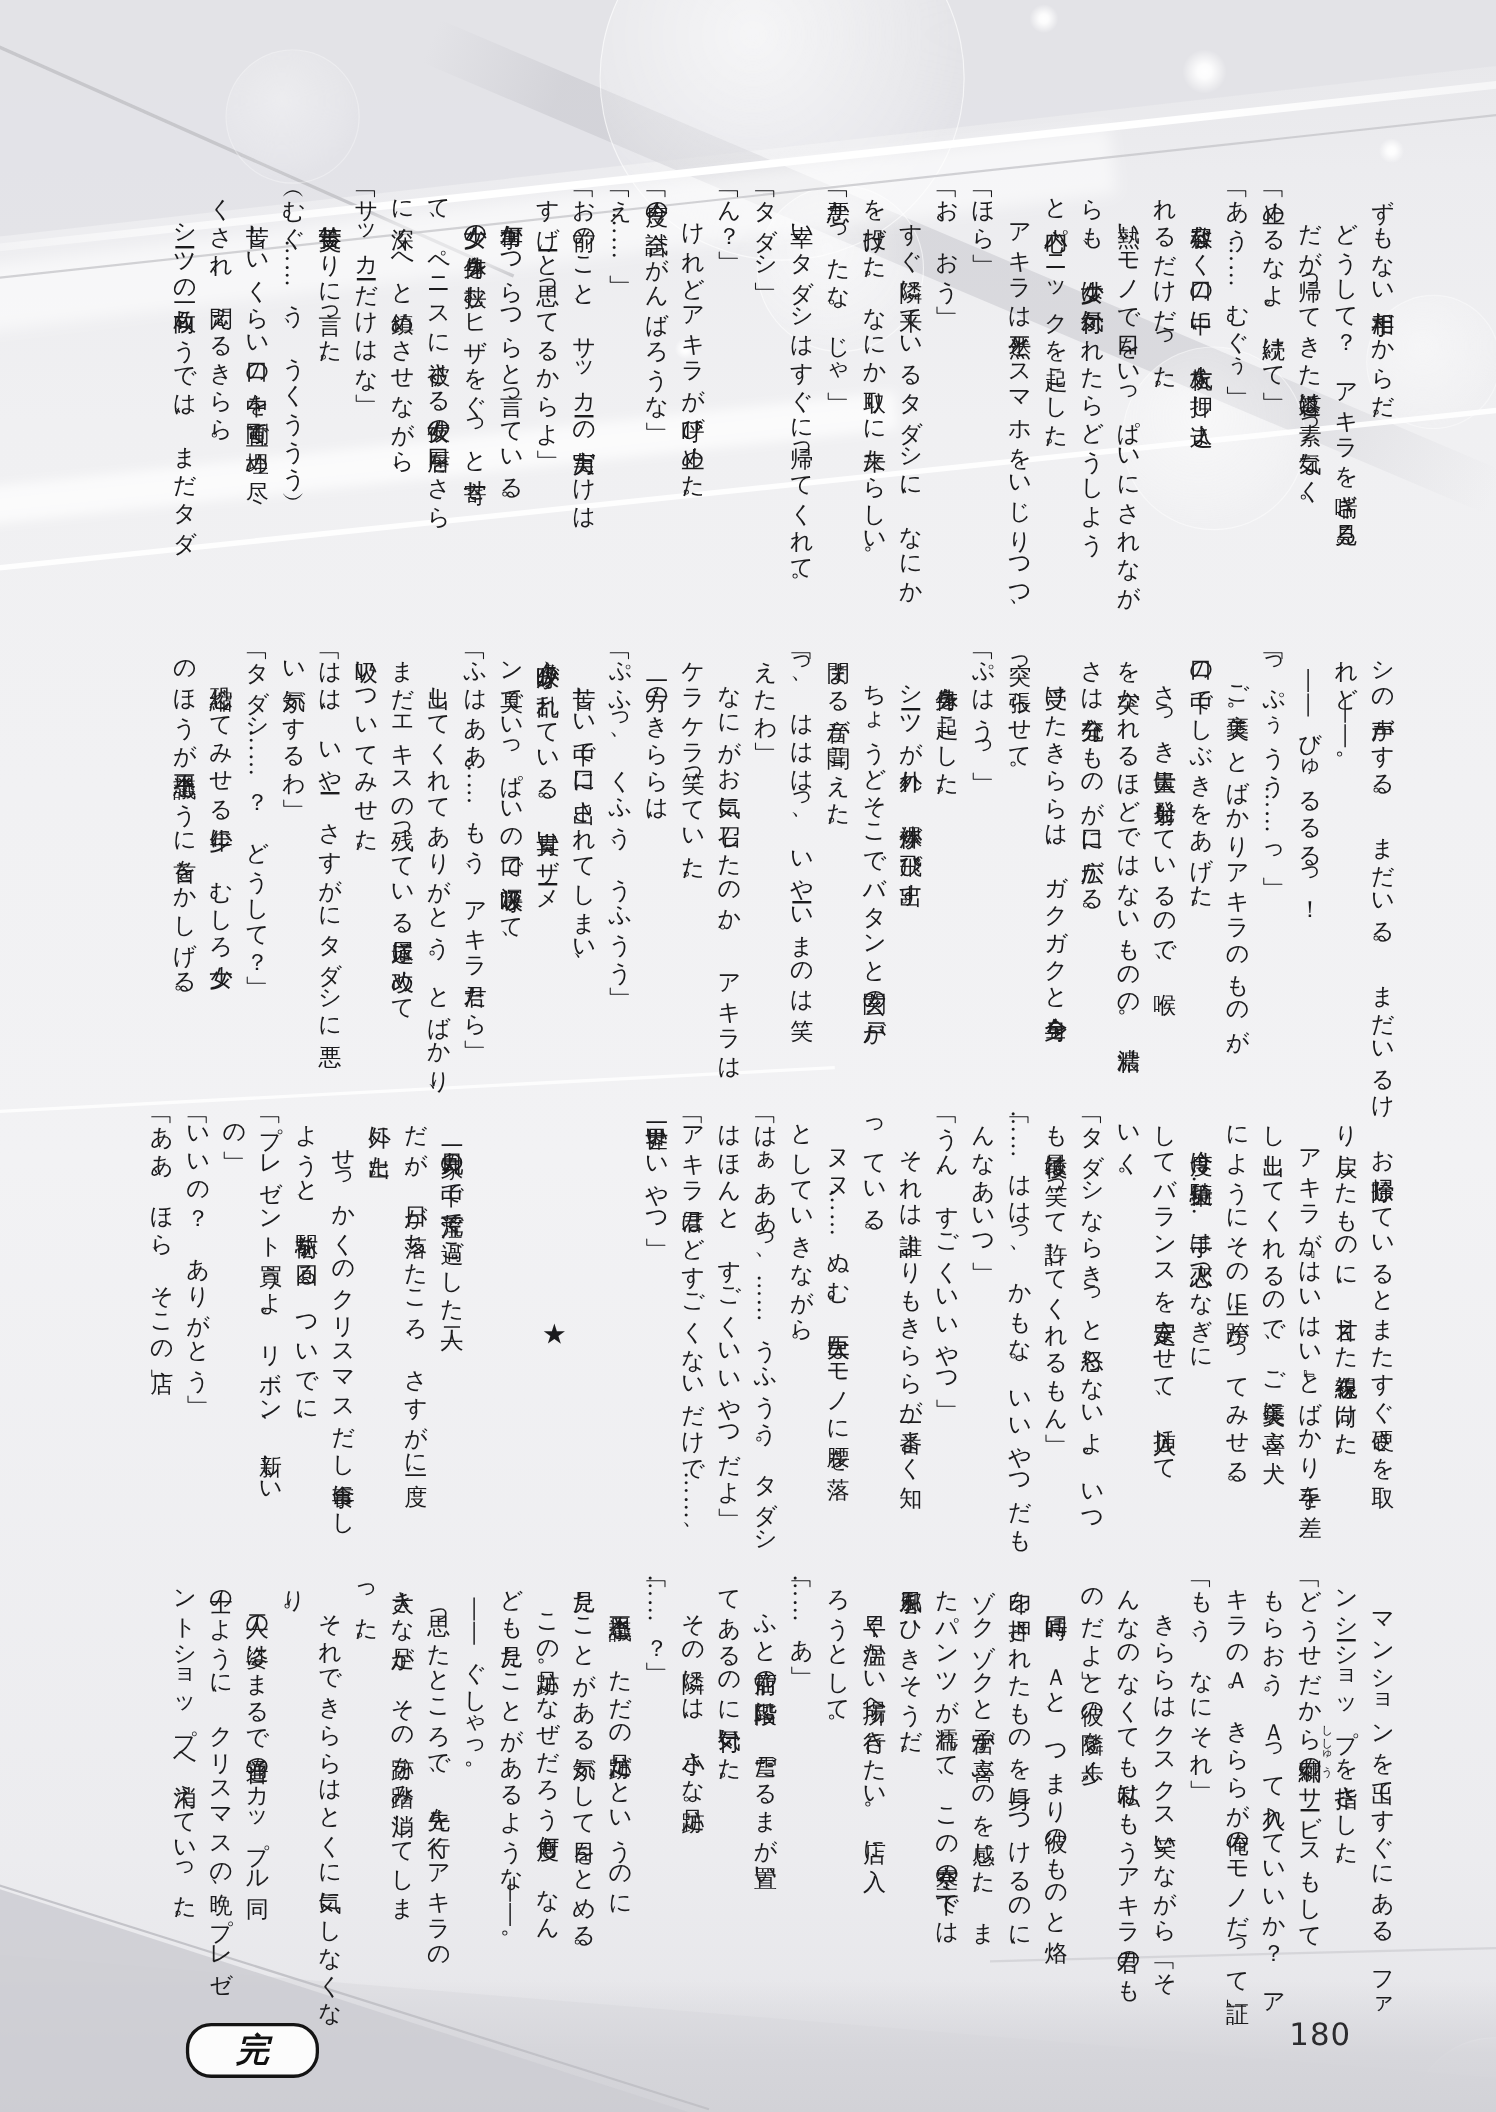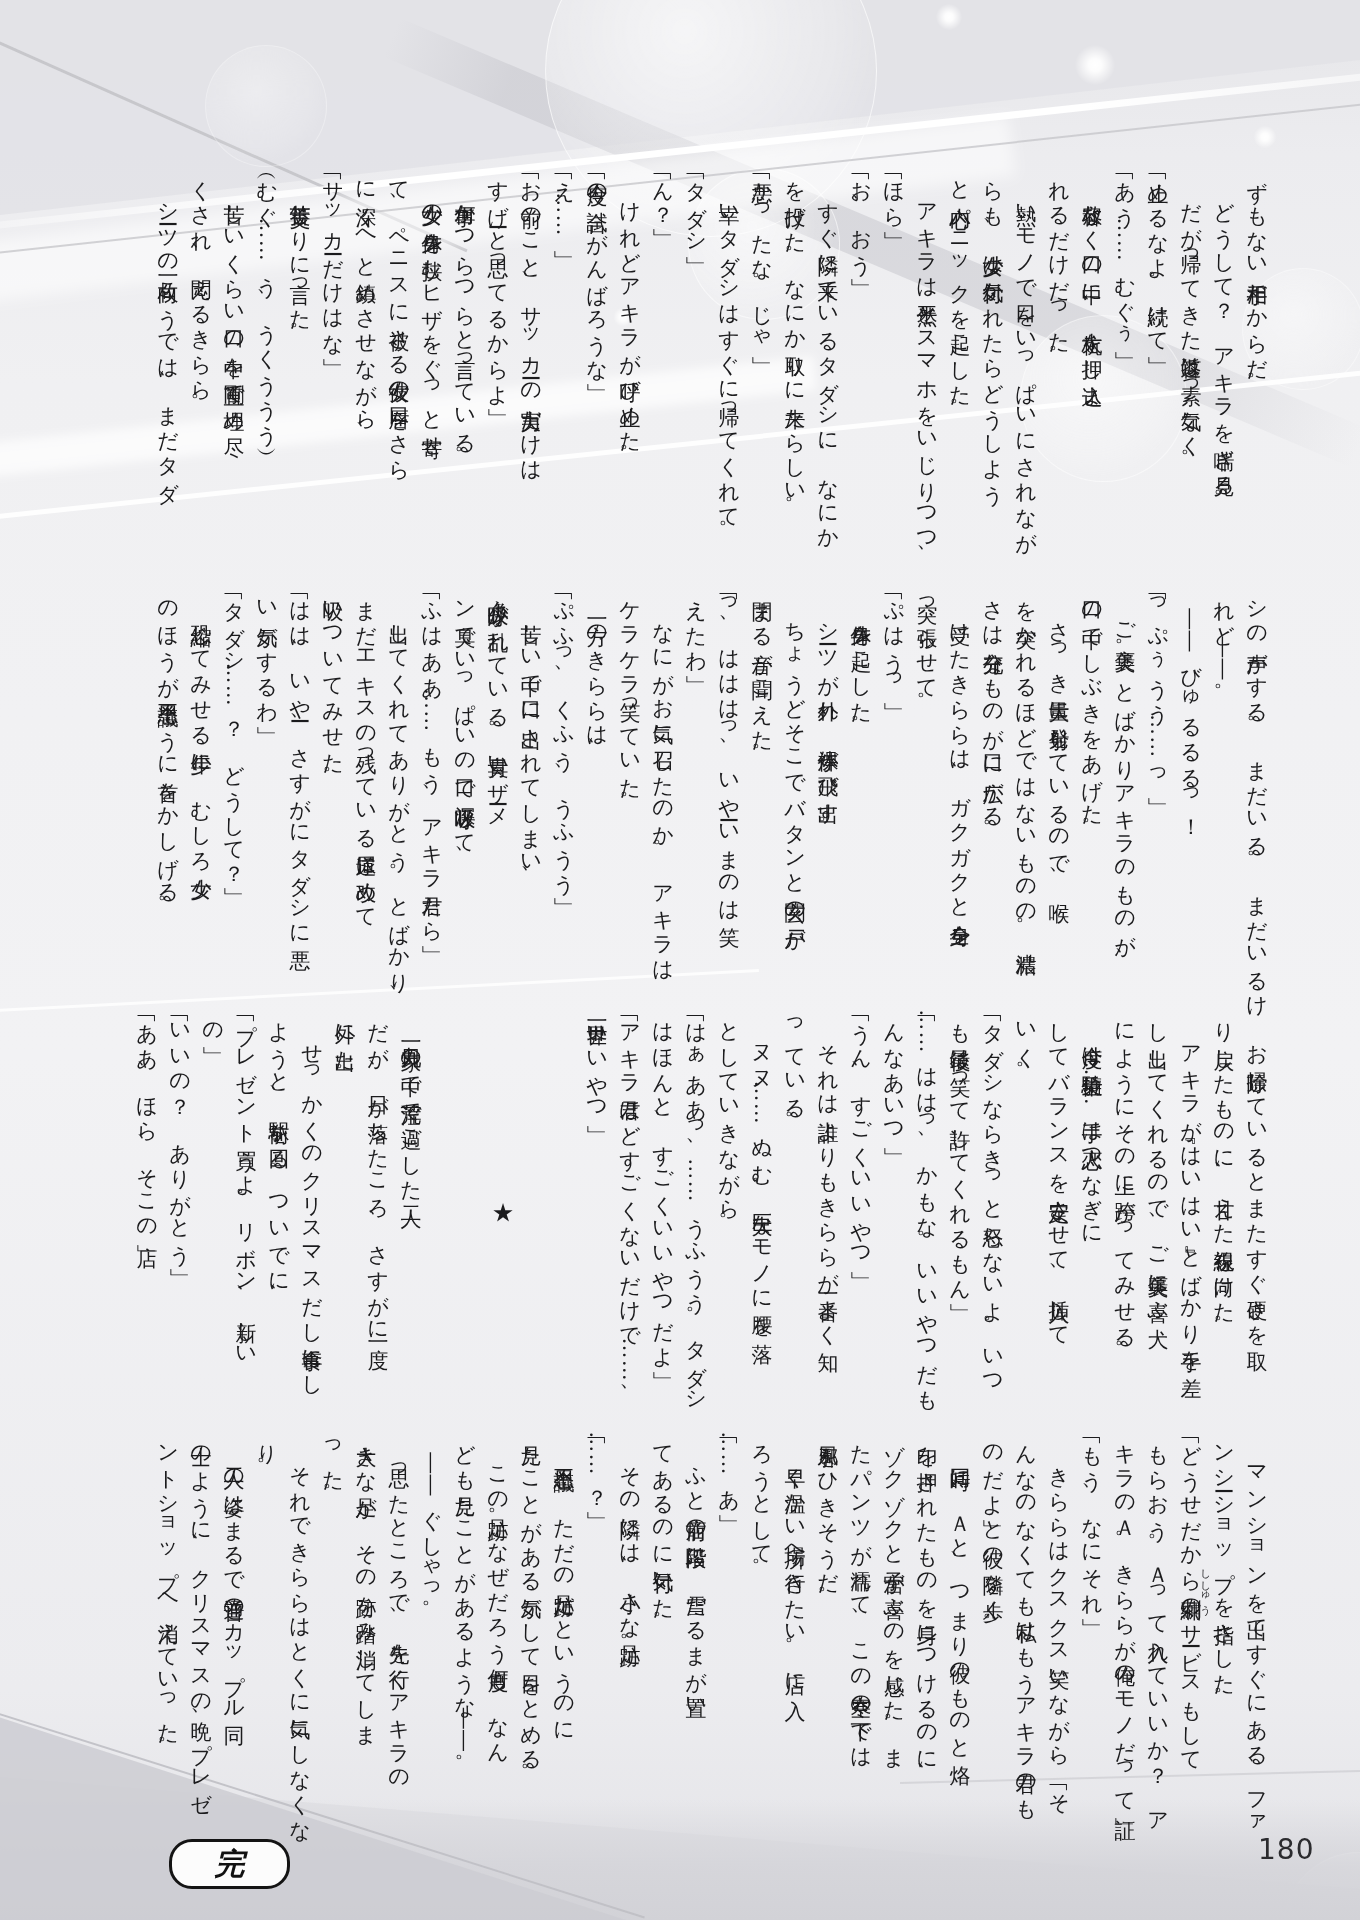--- a/index.html
+++ b/index.html
@@ -61,21 +61,21 @@
     position:absolute;left:1200px;top:1561px;writing-mode:vertical-rl;
     font-size:10.5px;line-height:11px;letter-spacing:0;color:#1b1b1d;z-index:4;
   }
   .end-badge{
     position:absolute;left:169px;top:1839px;width:115px;height:44px;z-index:5;
     border:3px solid #141414;border-radius:23px;background:rgba(255,255,255,.93);
     display:flex;align-items:center;justify-content:center;
   }
   .end-badge span{font-size:30px;font-weight:bold;font-style:italic;color:#111;}
   .page-number{
-    position:absolute;left:1258px;top:1833px;z-index:5;
+    position:absolute;left:1172px;top:1833px;z-index:5;
     font-family:"DejaVu Sans","Liberation Sans",sans-serif;
     font-size:28px;color:#2b2b2e;letter-spacing:1px;
   }
 </style>
 </head>
 <body>
 
 <div class="deco sky"></div>
 <div class="deco streak s-e"></div>
 <div class="deco streak s-d"></div>

